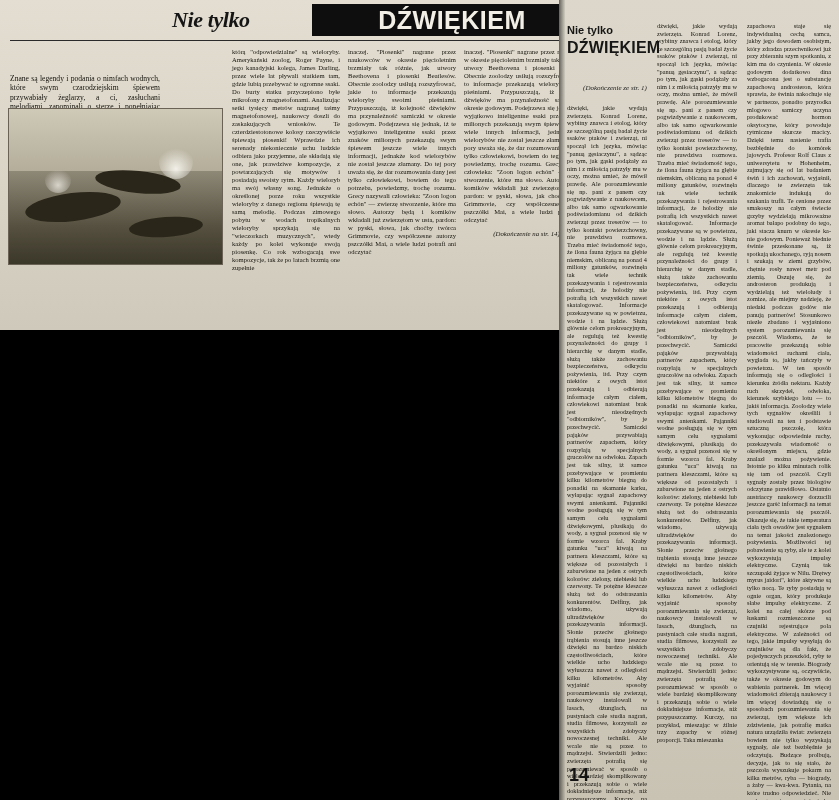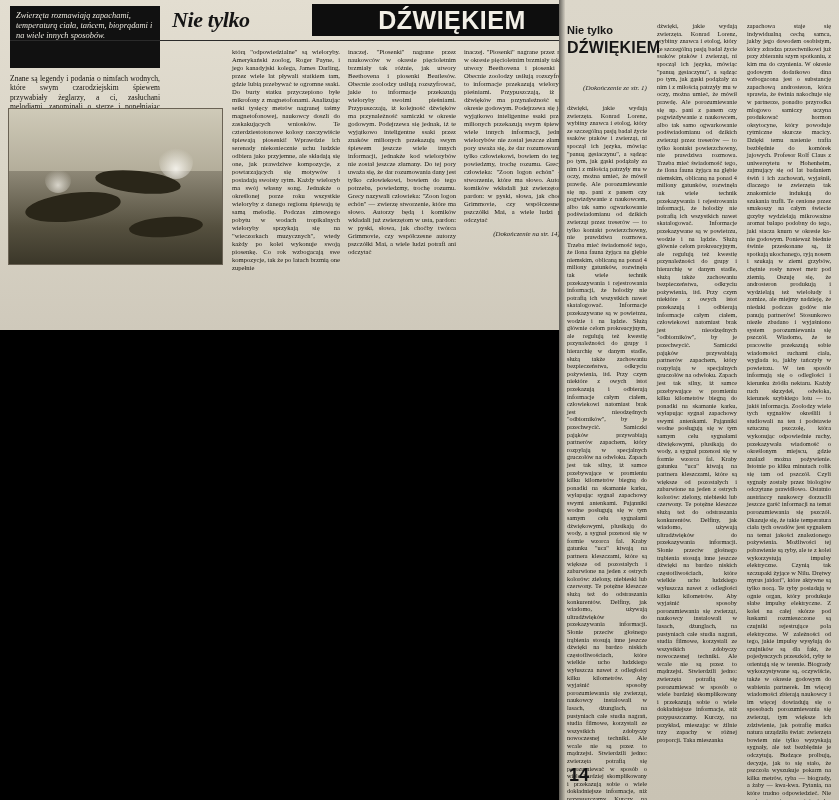--- a/index.html
+++ b/index.html
@@ -242,21 +242,20 @@
   }
 </style>
 </head>
 <body>
 
 <div class="page">
 
   <div class="left-scan">
     <div class="left-inner">
 
-      <div class="lead-box">Zwierzęta rozmawiają zapachami, temperaturą ciała, tańcem, bioprądami i na wiele innych sposobów.</div>
 
       <div class="headline-wrap">
         <div class="headline-small">Nie tylko</div>
         <div class="headline-big">DŹWIĘKIEM</div>
       </div>
 
       <div class="hr-rule"></div>
 
       <div class="intro-col">Znane są legendy i podania o nimfach wodnych, które swym czarodziejskim śpiewem przywabiały żeglarzy, a ci, zasłuchani melodiami, zapominali o sterze i popełniając błędy nawigacyjne, ślizgali się na dno. I dziś marynarze twierdzą, że słyszą nieraz na morzach i oceanach przedziwne śpiewy, jakby syreny starały się przywołać ich do siebie. Romantyczne dusze pewnie rozrzucają informacje, iż to nie syreni śpiew niesie się po wodach oceanów, lecz pieśń to muzyka, za</div>
 

